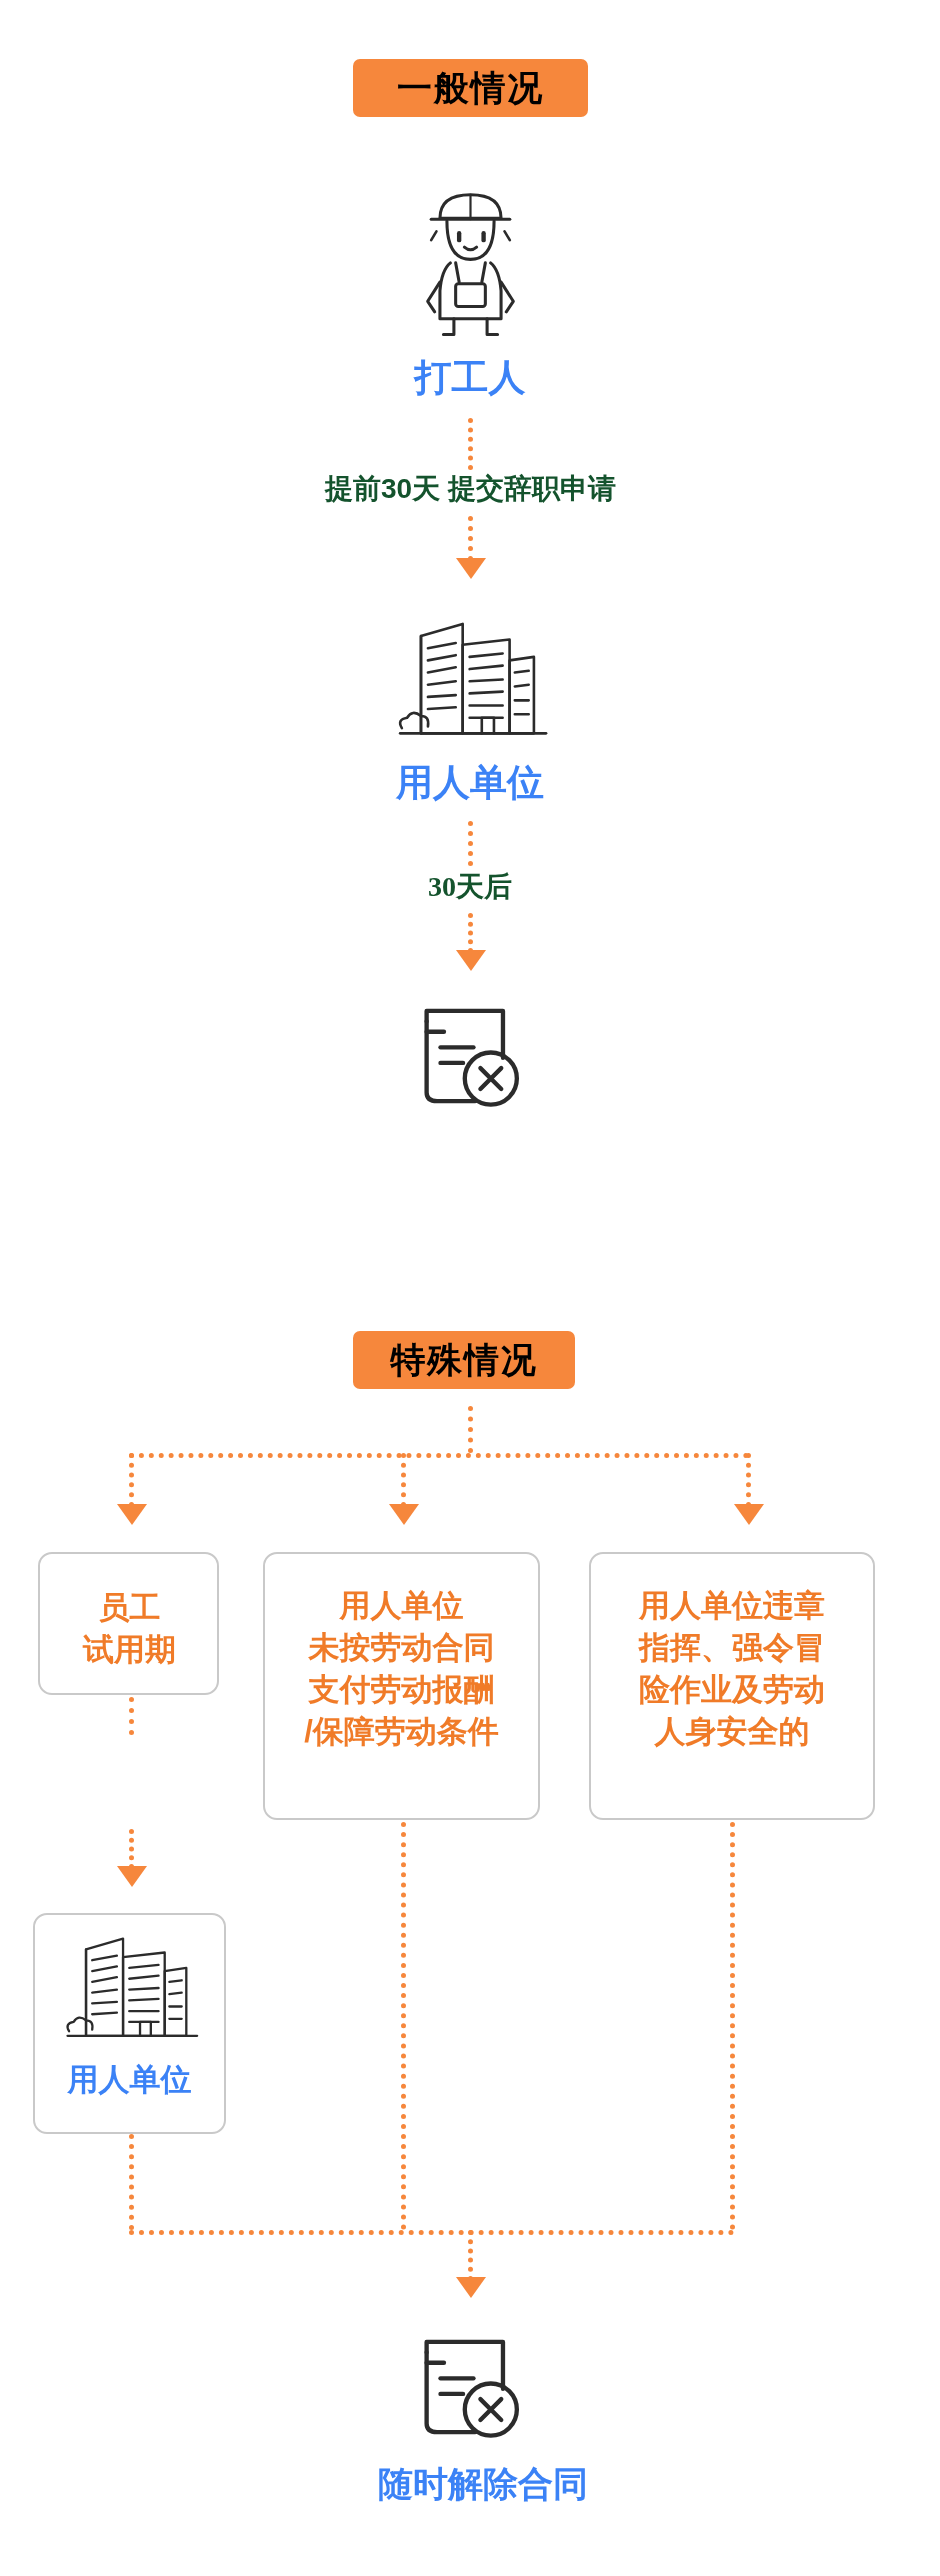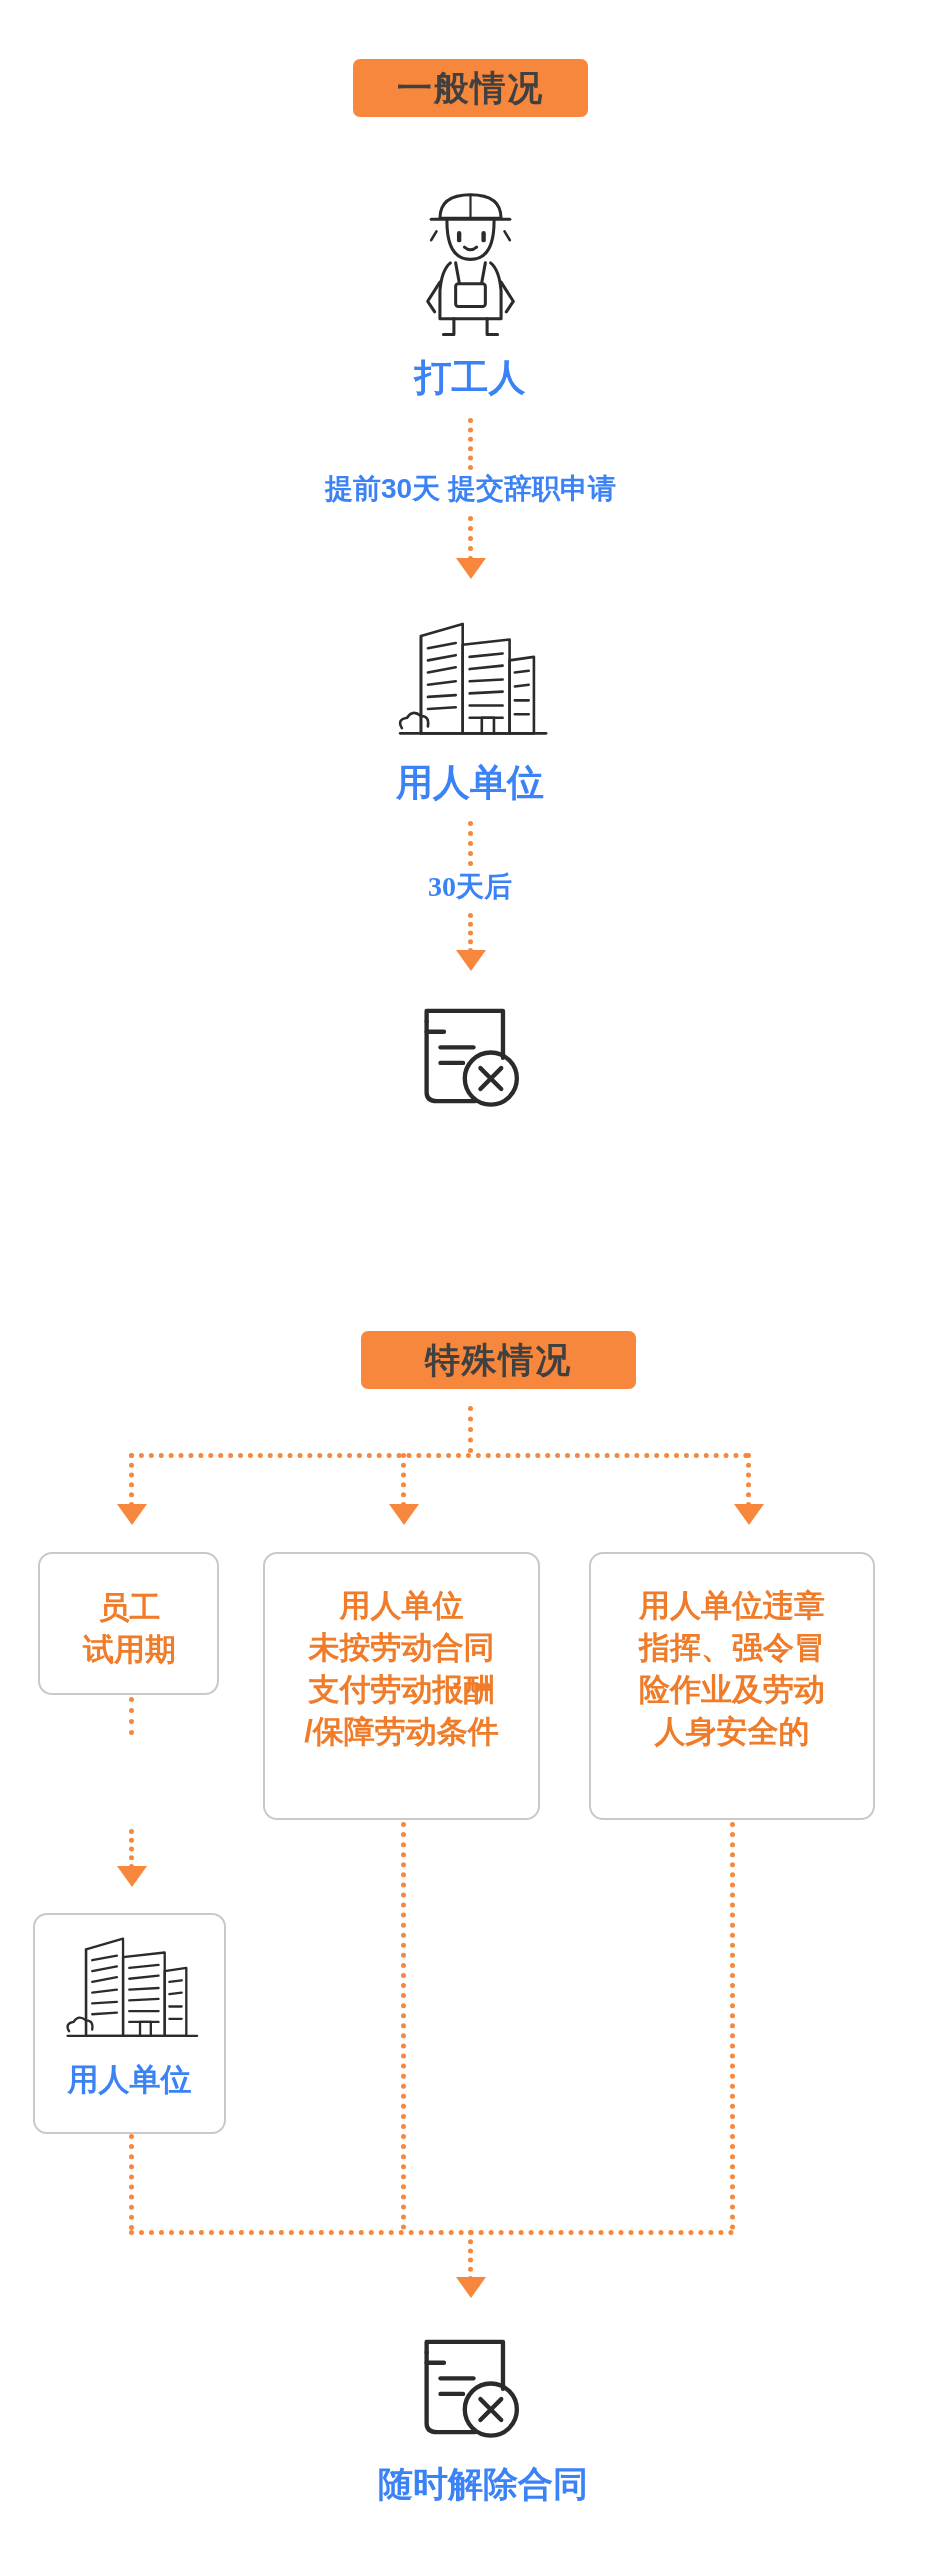--- a/index.html
+++ b/index.html
@@ -18,21 +18,21 @@
   .canvas {
     position: relative;
     width: 941px;
     height: 2576px;
   }
 
   
   .pill {
     position: absolute;
     background: #F6873C;
-    color: #404040;
+    color: #000000;
     font-size: 35px;
     font-weight: bold;
     letter-spacing: 1.7px;
     border-radius: 7px;
     padding: 10.5px 26px 12.2px 26px;
     text-align: center;
     line-height: 1;
     white-space: nowrap;
   }
 
@@ -40,21 +40,21 @@
   .olabel {
     position: absolute;
     color: #3b82f6;
     font-weight: bold;
     text-align: center;
     line-height: 1.25;
     white-space: nowrap;
   }
   .dlabel {
     position: absolute;
-    color: #3b82f6;
+    color: #14532d;
     font-weight: bold;
     text-align: center;
     line-height: 1.35;
   }
 
   
   .vdot {
     position: absolute;
     width: 0;
     border-left: 5.2px dotted #F6873C;
@@ -171,21 +171,21 @@
       <path d="M18 28 L18 110 Q18 120 30 120 L74 120"></path>
       <path d="M18 40 L38 40"></path>
       <path d="M34 58 L72 58"></path>
       <path d="M34 76 L60 76"></path>
       <circle cx="92" cy="94" r="30"></circle>
       <path d="M80 82 L104 106 M104 82 L80 106"></path>
     </svg>
   </div>
 
 
-  <div class="pill" style="left:353px; top:1331px; width:275px;margin-left:8px;">特殊情况</div>
+  <div class="pill" style="left:353px; top:1331px; width:222px;">特殊情况</div>
 
   <div class="vdot" style="left:468px; top:1406px; height:47px;"></div>
 
   <div class="hdot" style="left:129px; top:1453px; width:620px;"></div>
 
   <div class="vdot" style="left:129px; top:1453px; height:54px;"></div>
   <div class="arrow-down" style="left:117px; top:1504px;"></div>
 
   <div class="vdot" style="left:401px; top:1453px; height:54px;"></div>
   <div class="arrow-down" style="left:389px; top:1504px;"></div>

